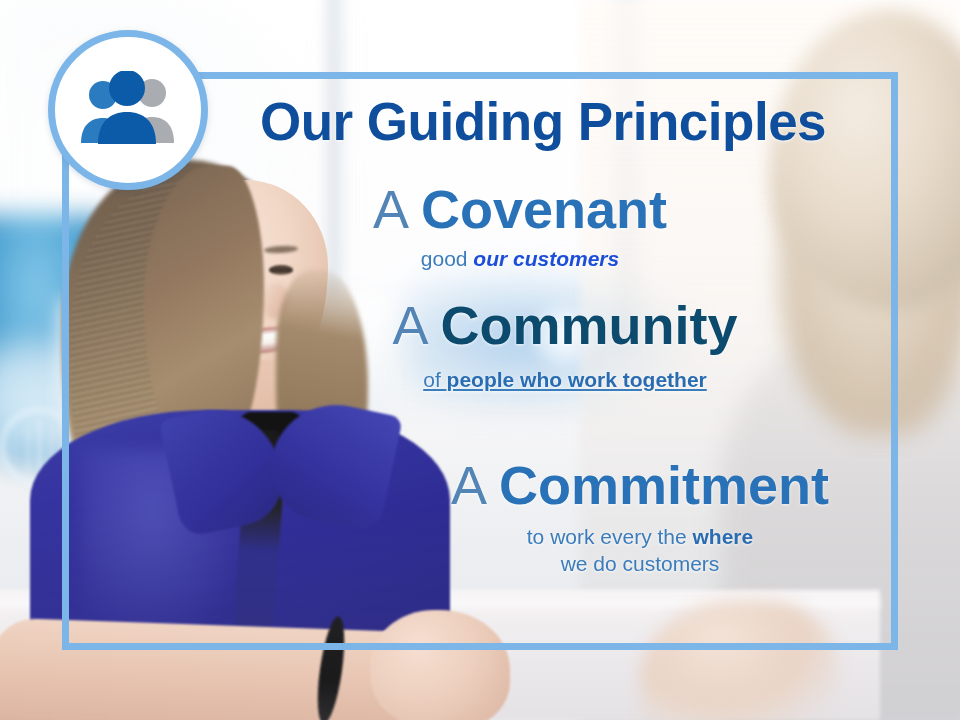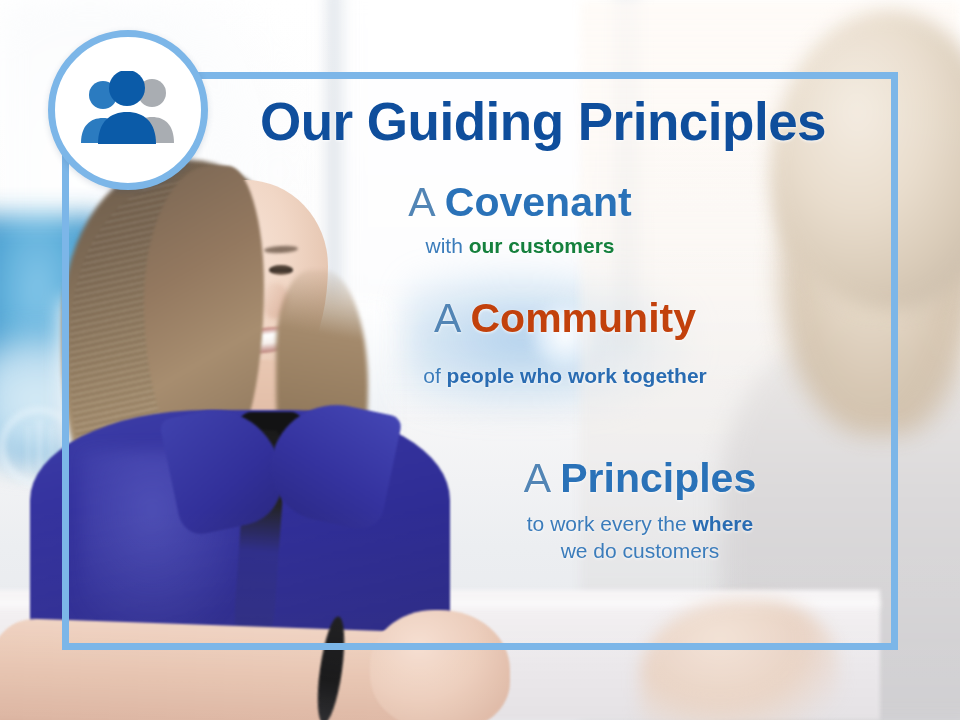--- a/index.html
+++ b/index.html
@@ -304,39 +304,39 @@
   .title{
     position:absolute;left:213px;top:95px;width:660px;
     text-align:center;
     font-size:53px;font-weight:bold;line-height:1;
     color:#0f4e9c;letter-spacing:-.5px;
     text-shadow:0 1px 3px rgba(255,255,255,.85);
   }
 
   .block{position:absolute;text-align:center;}
   .headline{
-    font-size:41px;line-height:1.02;white-space:nowrap;
+    font-size:54px;line-height:1.02;white-space:nowrap;
     text-shadow:0 1px 3px rgba(255,255,255,.8);
   }
   .headline .art{font-weight:normal;color:#5285b5;}
   .headline .word{font-weight:bold;color:#2a72b8;}
 
   .sub{
     font-size:21px;line-height:1.28;color:#3b7cbb;
     text-shadow:0 1px 3px rgba(255,255,255,.85);
     margin-top:7px;
   }
   .sub b{font-weight:bold;color:#2a6cb2;}
 
   
   .b1{left:290px;top:182px;width:460px;}
   .b2{left:330px;top:298px;width:470px;}
   .b3{left:400px;top:458px;width:480px;}
   .b1 .sub{margin-top:9px;}
-  .b2 .sub{margin-top:23px;}
+  .b2 .sub{margin-top:14px;text-decoration:underline;}
   .b3 .sub{margin-top:11px;}
 </style>
 </head>
 <body>
 
 <div class="stage">
 
   <div class="photo">
     <div class="bg-base"></div>
     <div class="bg-win-a"></div>
@@ -420,38 +420,38 @@
   <div class="content">
 
     <div class="title" style="color: rgb(15, 78, 156);">Our Guiding Principles</div>
 
     <div class="block b1">
       <div class="headline">
         <span class="art" style="color: rgb(82, 133, 181);">A</span>
         <span class="word" style="color: rgb(42, 114, 184);">Covenant</span>
       </div>
       <div class="sub" style="color: rgb(59, 124, 187);">
-        <span>with </span><b style="color: #15803d;">our customers</b>
+        <span>good </span><b style="color: #1d4ed8; font-style: italic;">our customers</b>
       </div>
     </div>
 
     <div class="block b2">
       <div class="headline">
         <span class="art" style="color: rgb(82, 133, 181);">A</span>
-        <span class="word" style="color: #c2410c;">Community</span>
+        <span class="word" style="color: #0c4a6e;">Community</span>
       </div>
       <div class="sub" style="color: rgb(59, 124, 187);">
         <div><span>of </span><b style="color: rgb(42, 108, 178);">people who work together</b></div>
       </div>
     </div>
 
     <div class="block b3">
       <div class="headline">
         <span class="art" style="color: rgb(82, 133, 181);">A</span>
-        <span class="word" style="color: rgb(42, 114, 184);">Principles</span>
+        <span class="word" style="color: rgb(42, 114, 184);">Commitment</span>
       </div>
       <div class="sub" style="color: rgb(59, 124, 187);">
         <div><span>to work every the </span><b style="color: rgb(42, 108, 178);">where</b></div>
         <div>we do customers</div>
       </div>
     </div>
 
   </div>
 </div>
 

